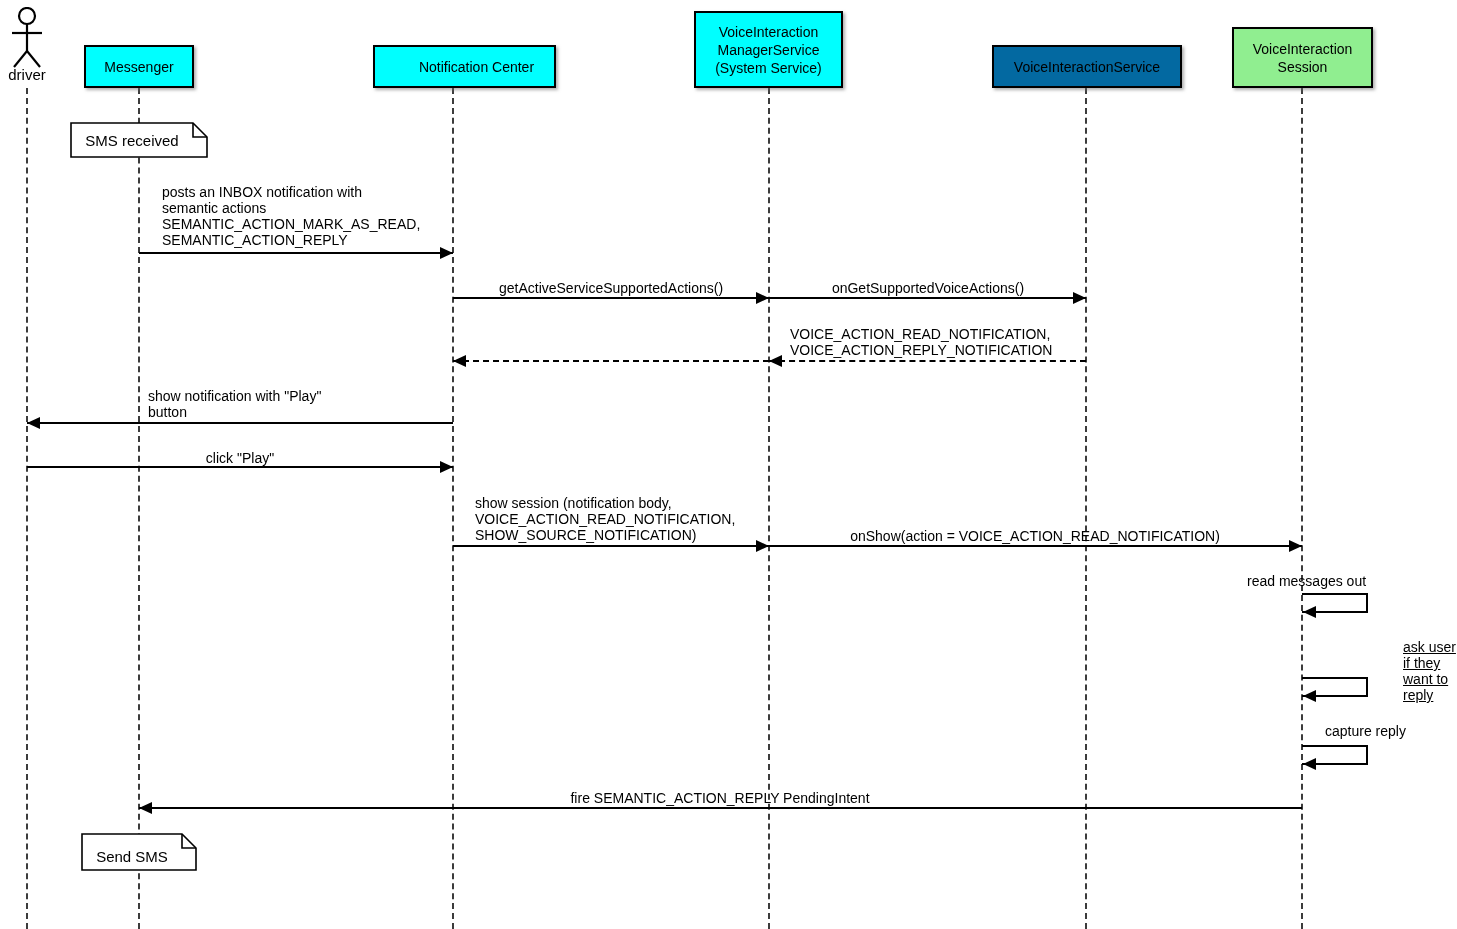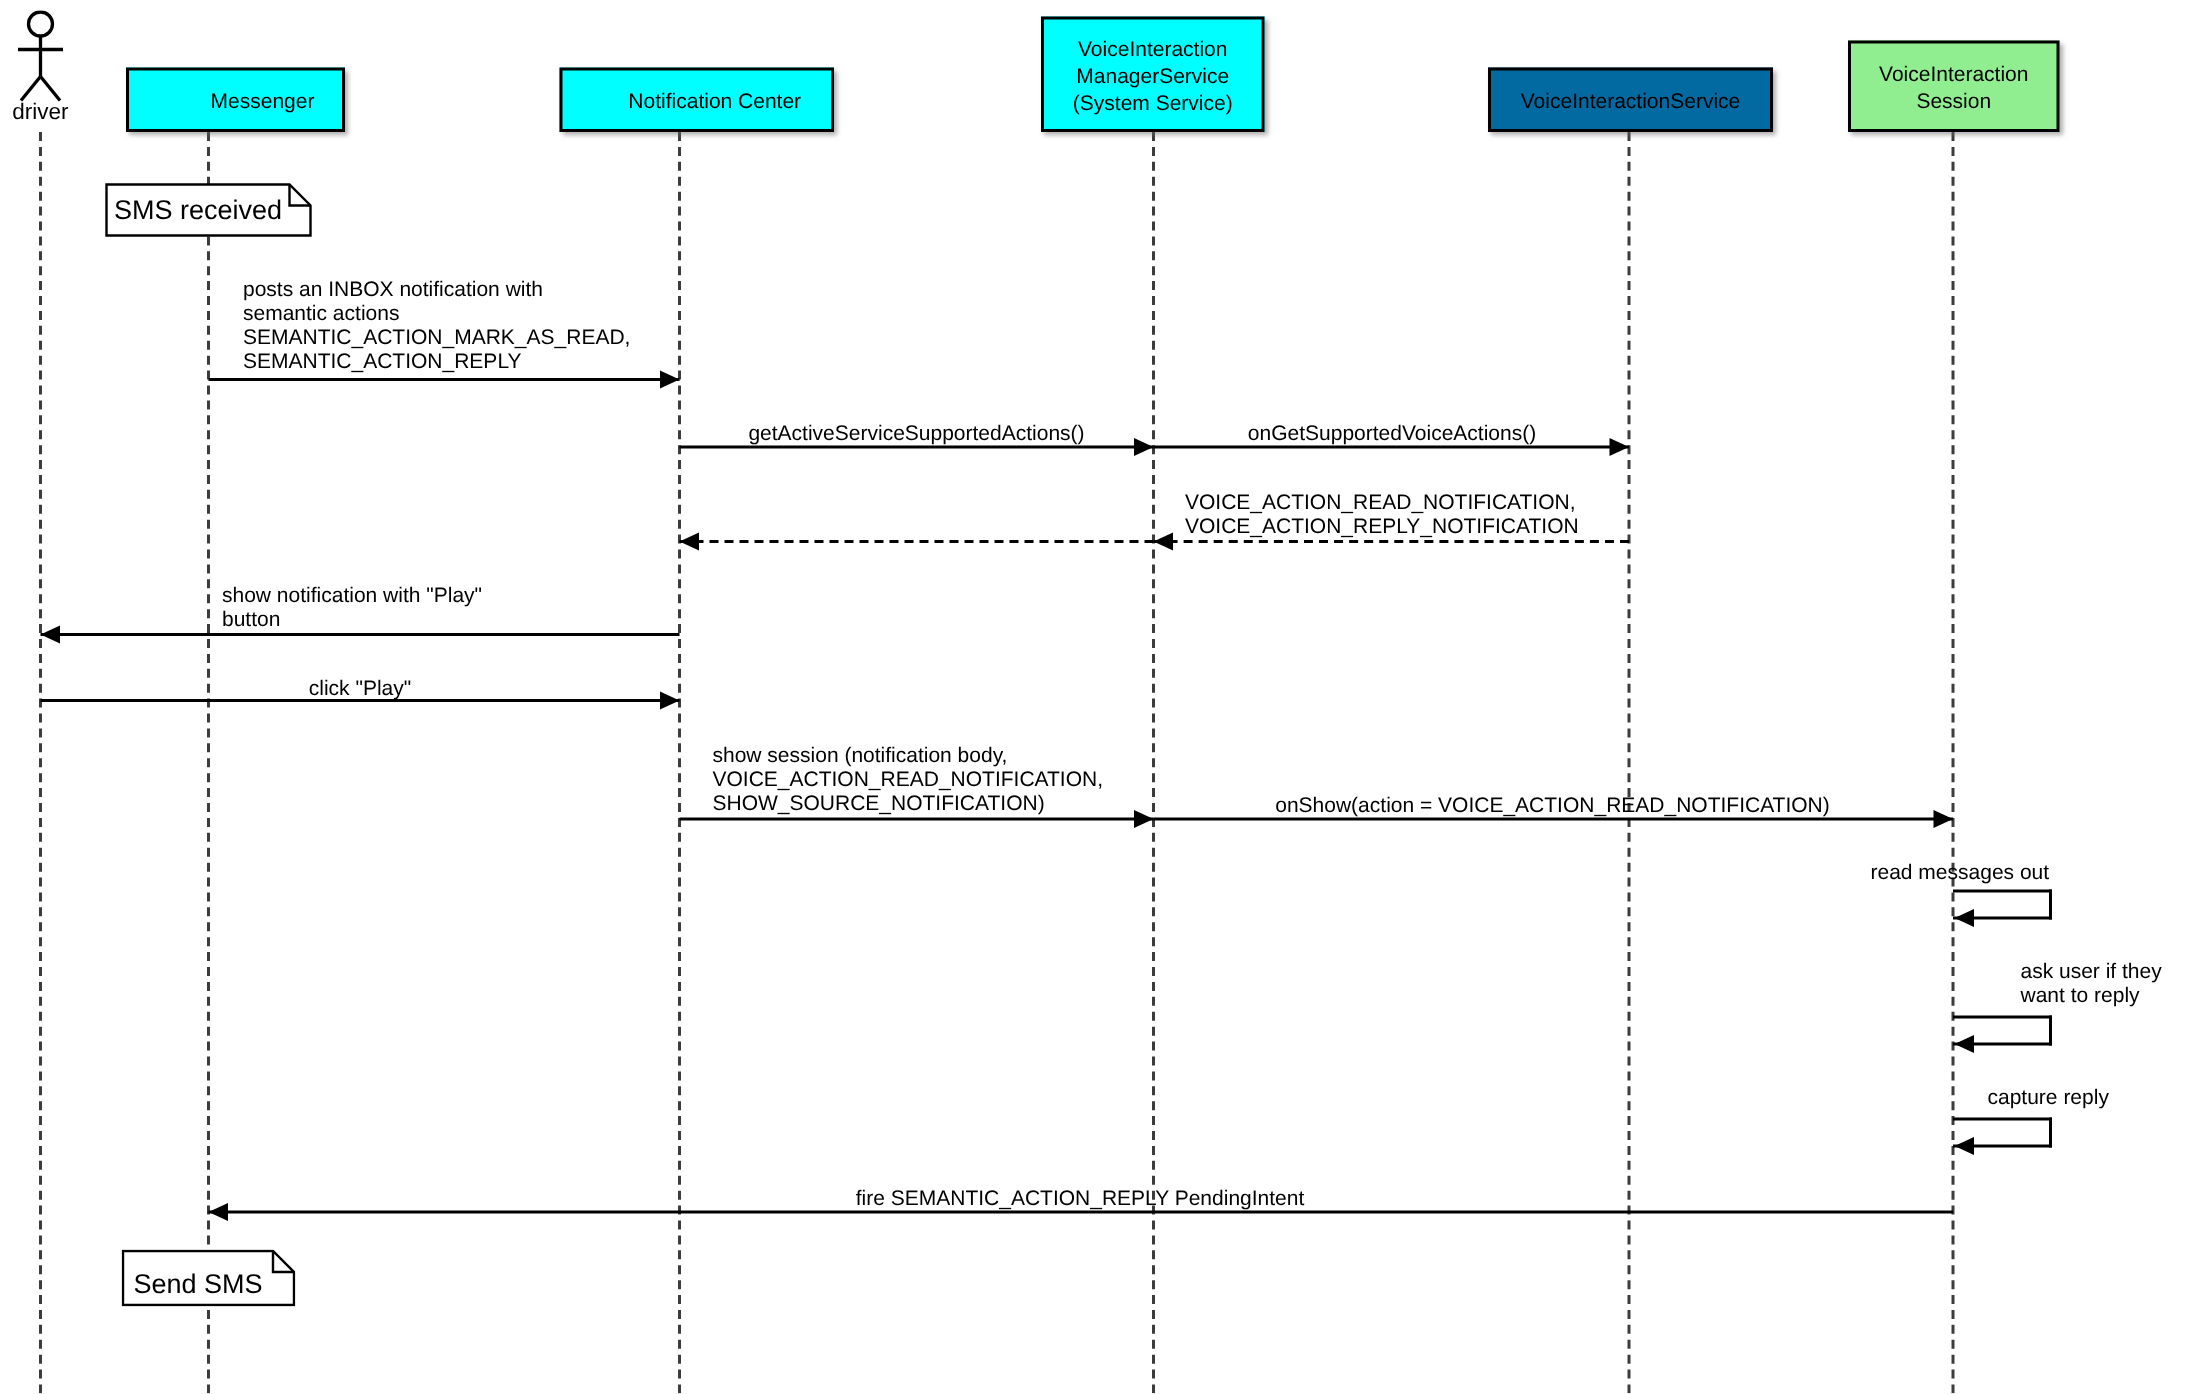--- a/index.html
+++ b/index.html
@@ -12,21 +12,21 @@
   .msg-line{position:absolute;height:0;}
   .msg-line.solid{border-top:2px solid #000;}
   .msg-line.dashed{border-top:2px dashed #000;}
   .arrowhead{position:absolute;width:0;height:0;border-top:6px solid transparent;border-bottom:6px solid transparent;}
   .arrowhead.right{border-left:13px solid #000;}
   .arrowhead.left{border-right:13px solid #000;}
   .msg-label{position:absolute;font-size:14px;line-height:16px;white-space:pre-line;}
   .msg-label.center{transform:translateX(-50%);text-align:right;white-space:nowrap;}
   .self-loop{position:absolute;width:64px;height:16px;border:2px solid #000;border-left:none;}
   .note{position:absolute;}
-  .note-label{position:absolute;font-size:18px;display:flex;align-items:center;justify-content:center;padding-right:14px;box-sizing:border-box;}
+  .note-label{position:absolute;font-size:15px;display:flex;align-items:center;justify-content:center;padding-right:14px;box-sizing:border-box;}
   .actor-figure{position:absolute;left:9px;top:7px;}
   .actor-label{position:absolute;left:2px;top:66px;width:50px;text-align:center;font-size:15px;}
 </style>
 </head>
 <body>
 
 <div id="stage">
   <svg class="actor-figure" width="36" height="62" viewBox="0 0 36 62">
     <circle cx="18" cy="9" r="8" fill="none" stroke="#000" stroke-width="2.2"></circle>
     <line x1="18" y1="17" x2="18" y2="44" stroke="#000" stroke-width="2.2"></line>
@@ -34,21 +34,21 @@
     <line x1="18" y1="44" x2="5" y2="60" stroke="#000" stroke-width="2.2"></line>
     <line x1="18" y1="44" x2="31" y2="60" stroke="#000" stroke-width="2.2"></line>
   </svg>
   <div class="actor-label">driver</div>
 <div class="lifeline" style="left: 26px; top: 88px; height: 841px;"></div>
     <div class="lifeline" style="left: 138px; top: 88px; height: 841px;"></div>
     <div class="lifeline" style="left: 452px; top: 88px; height: 841px;"></div>
     <div class="lifeline" style="left: 768px; top: 88px; height: 841px;"></div>
     <div class="lifeline" style="left: 1085px; top: 88px; height: 841px;"></div>
     <div class="lifeline" style="left: 1301px; top: 88px; height: 841px;"></div>
-    <div class="pbox" style="left: 84px; top: 45px; width: 106px; height: 39px; background: rgb(0, 255, 255); padding-left: 36px;">
+    <div class="pbox" style="left: 84px; top: 45px; width: 106px; height: 39px; background: rgb(0, 255, 255);">
       <span>Messenger</span>
     </div>
     <div class="pbox" style="left: 373px; top: 45px; width: 155px; height: 39px; background: rgb(0, 255, 255); padding-left: 24px;">
       <span>Notification Center</span>
     </div>
     <div class="pbox" style="left: 694px; top: 11px; width: 145px; height: 73px; background: rgb(0, 255, 255);">
       <span>VoiceInteraction
 ManagerService
 (System Service)</span>
     </div>
@@ -93,21 +93,21 @@
     <div class="arrowhead right" style="left: 1289px; top: 540px;"></div>
     <div class="msg-label center" style="left: 1035px; top: 528px;">onShow(action = VOICE_ACTION_READ_NOTIFICATION)</div>
     <div class="msg-line solid" style="left: 139px; top: 807px; width: 1163px;"></div>
     <div class="arrowhead left" style="left: 139px; top: 802px;"></div>
     <div class="msg-label center" style="left: 720px; top: 790px;">fire SEMANTIC_ACTION_REPLY PendingIntent</div>
     <div class="self-loop" style="left: 1302px; top: 593px;"></div>
     <div class="arrowhead left" style="left: 1303px; top: 606px;"></div>
     <div class="msg-label" style="left: 1247px; top: 573px;">read messages out</div>
     <div class="self-loop" style="left: 1302px; top: 677px;"></div>
     <div class="arrowhead left" style="left: 1303px; top: 690px;"></div>
-    <div class="msg-label" style="left: 1347px; top: 639px;">ask user if they
+    <div class="msg-label" style="left: 1403px; top: 639px; text-decoration: underline;">ask user if they
 want to reply</div>
     <div class="self-loop" style="left: 1302px; top: 745px;"></div>
     <div class="arrowhead left" style="left: 1303px; top: 758px;"></div>
     <div class="msg-label" style="left: 1325px; top: 723px;">capture reply</div>
     <div class="note" style="left: 70px; top: 122px; width: 138px; height: 36px;"><svg width="138" height="36">
         <polygon points="1,1 123,1 137,15 137,35 1,35" fill="#FFFFFF" stroke="#000" stroke-width="1.6"></polygon>
         <polyline points="123,1 123,15 137,15" fill="none" stroke="#000" stroke-width="1.6"></polyline>
       </svg><div class="note-label" style="left: 0px; top: 0px; width: 138px; height: 36px;">SMS received</div></div>
     <div class="note" style="left: 81px; top: 833px; width: 116px; height: 38px;"><svg width="116" height="38">
         <polygon points="1,1 101,1 115,15 115,37 1,37" fill="#FFFFFF" stroke="#000" stroke-width="1.6"></polygon>

